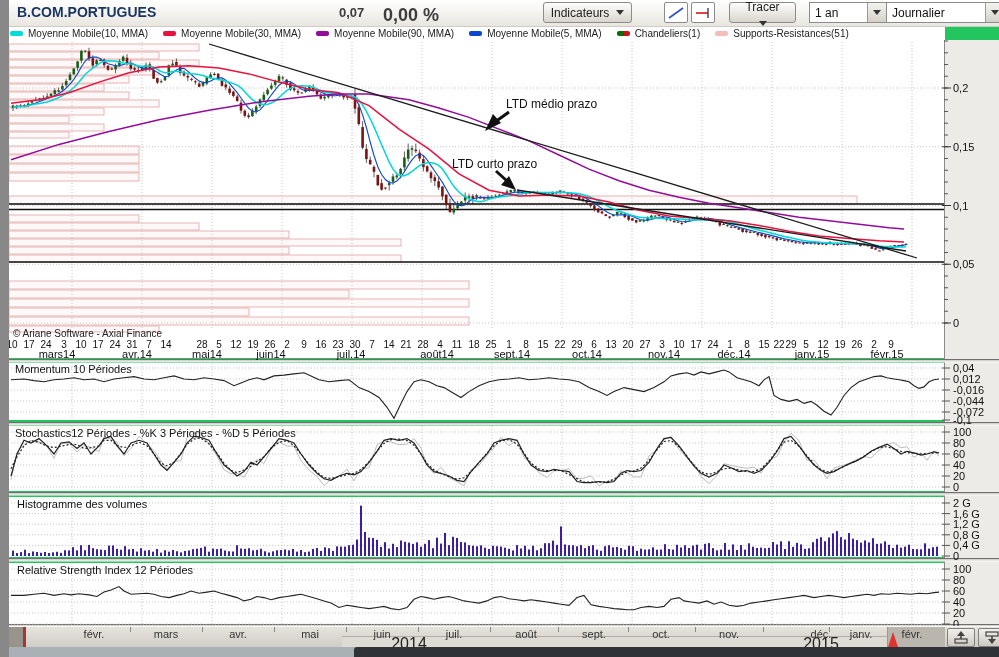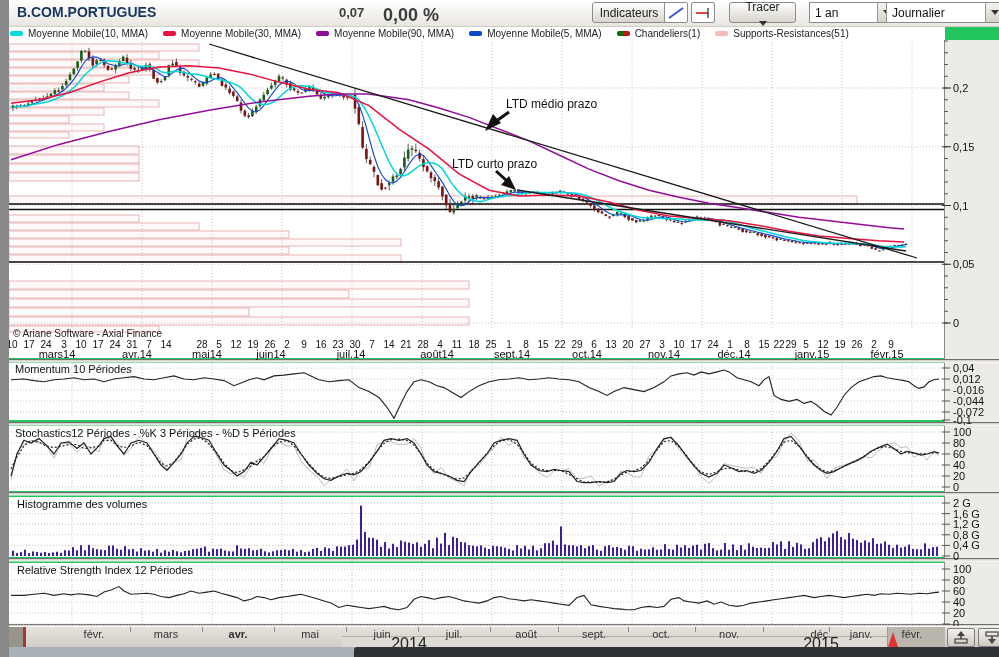--- a/index.html
+++ b/index.html
@@ -37,21 +37,21 @@
 </head>
 <body>
 
 <div class="app">
 
   <div class="topbar">
     <span class="title">B.COM.PORTUGUES</span>
     <span class="price">0,07</span>
     <span class="change">0,00 %</span>
 
-    <button class="tbtn" style="left:583px;width:89px;">
+    <button class="tbtn" style="left:534px;width:89px;">
       <span>Indicateurs</span>
       <span class="caret"></span>
     </button>
 
     <button class="ibtn" style="left:655px;">
       <svg width="18" height="14">
           <line x1="2" y1="12" x2="16" y2="2" stroke="#2a4fd0" stroke-width="1.6"></line>
         </svg>
     </button>
     <button class="ibtn" style="left:682px;">
@@ -59,21 +59,21 @@
           <line x1="2" y1="7" x2="14" y2="7" stroke="#d01818" stroke-width="1.6"></line>
           <line x1="14" y1="2" x2="14" y2="12" stroke="#333" stroke-width="1.3"></line>
         </svg>
     </button>
 
     <button class="tbtn" style="left:720px;width:67px;flex-direction:column;">
       <span>Tracer</span>
       <span class="caret"></span>
     </button>
 
-    <div class="combo" style="left:800px;width:88px;">
+    <div class="combo" style="left:800px;width:78px;">
       <span class="combo-val">1 an</span>
       <span class="combo-btn">
           <span class="caret"></span>
         </span>
     </div>
     <div class="combo" style="left:877px;width:119px;">
       <span class="combo-val">Journalier</span>
       <span class="combo-btn">
           <span class="caret"></span>
         </span>
@@ -1188,21 +1188,21 @@
       <span class="tl-tick" style="left: 337px;"></span>
       <span class="tl-tick" style="left: 409px;"></span>
       <span class="tl-tick" style="left: 481px;"></span>
       <span class="tl-tick" style="left: 549px;"></span>
       <span class="tl-tick" style="left: 619px;"></span>
       <span class="tl-tick" style="left: 686px;"></span>
       <span class="tl-tick" style="left: 754px;"></span>
       <span class="tl-tick" style="left: 820px;"></span>
       <span class="tl-month" style="left: 85px;">févr.</span>
       <span class="tl-month" style="left: 157px;">mars</span>
-      <span class="tl-month" style="left: 229px; font-weight: bold;">avr.</span>
+      <span class="tl-month" style="left: 229px;">avr.</span>
       <span class="tl-month" style="left: 301px;">mai</span>
       <span class="tl-month" style="left: 373px;">juin</span>
       <span class="tl-month" style="left: 445px;">juil.</span>
       <span class="tl-month" style="left: 517px;">août</span>
       <span class="tl-month" style="left: 585px;">sept.</span>
       <span class="tl-month" style="left: 652px;">oct.</span>
       <span class="tl-month" style="left: 720px;">nov.</span>
       <span class="tl-month" style="left: 812px;">déc.</span>
       <span class="tl-month" style="left: 852px;">janv.</span>
       <span class="tl-month" style="left: 903px;">févr.</span>

